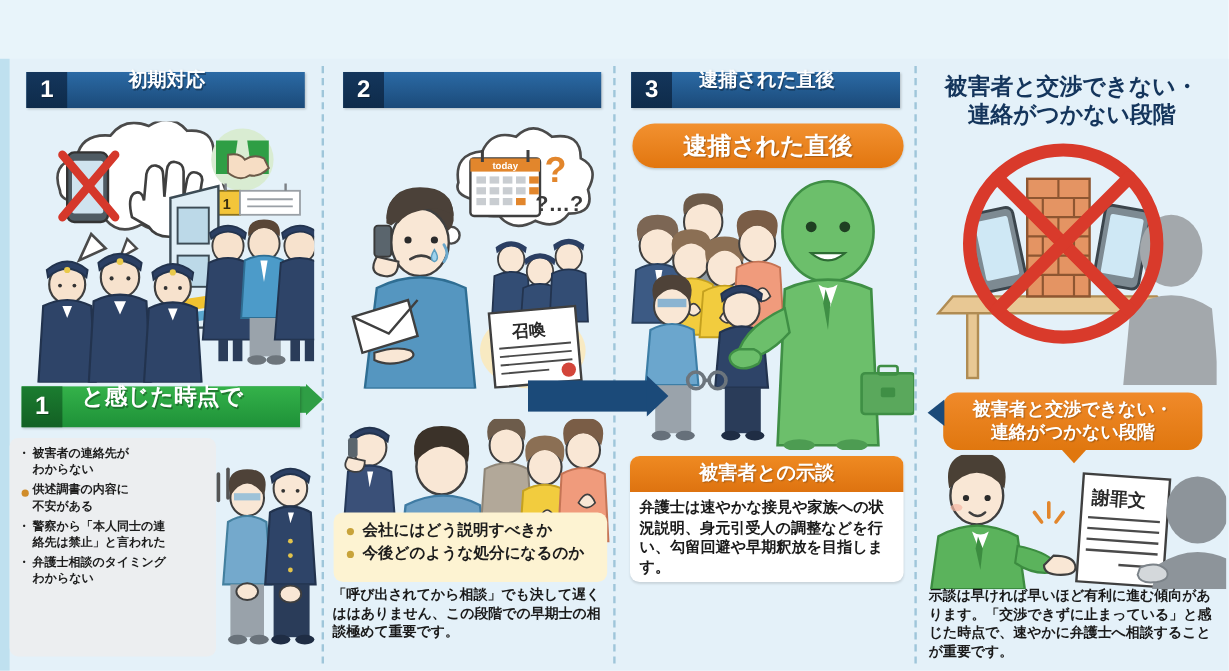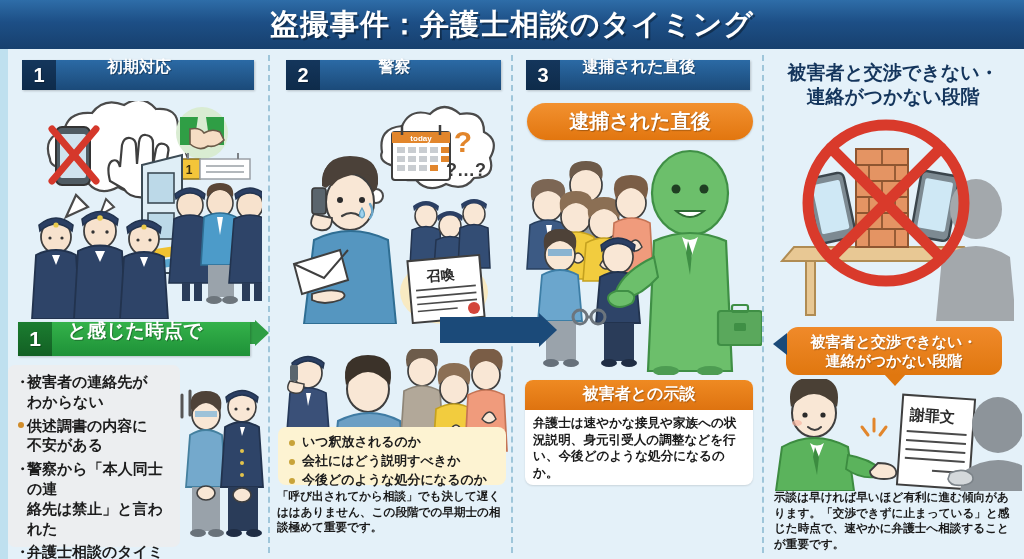--- a/index.html
+++ b/index.html
@@ -122,21 +122,21 @@
 
   
   .bulletbox {
     position: absolute;
     background: #eceef0;
     border-radius: 7px;
     padding: 7px 8px 6px 9px;
   }
   .bulletbox li {
     list-style: none;
-    font-size: 15px; font-weight: bold; color: #1c1c1c;
+    font-size: 10px; font-weight: bold; color: #1c1c1c;
     line-height: 1.32;
     padding-left: 10px;
     position: relative;
     margin-bottom: 4px;
   }
   .bulletbox li:before {
     content:"・"; position:absolute; left:-2px; top:0; color:#1c1c1c;
   }
   .bulletbox li.dot:before {
     content:""; position:absolute; left:1px; top:6px;
@@ -210,39 +210,35 @@
 
   
   .illus { position: absolute; overflow: hidden; }
   .illus svg { display:block; }
 </style>
 </head>
 <body>
 
 <div id="root">
 
-  <div class="titlebar">
-    <div class="title">盗撮事件：弁護士相談のタイミング</div>
-  </div>
 
   <div class="canvas">
 
     <div class="vsep" style="left:268px"></div>
     <div class="vsep" style="left:511px"></div>
     <div class="vsep" style="left:762px"></div>
 
     <div class="chev blue" style="left:22px; top:11px; width:232px;">
       <div class="num">1</div>
       <div class="lbl">初期対応</div>
       <div class="tip"></div>
     </div>
 
     <div class="chev blue" style="left:286px; top:11px; width:215px;">
       <div class="num">2</div>
-      <div class="lbl">警察</div>
       <div class="tip"></div>
     </div>
 
     <div class="chev blue" style="left:526px; top:11px; width:224px;">
       <div class="num">3</div>
       <div class="lbl">逮捕された直後</div>
       <div class="tip"></div>
     </div>
 
     <div class="headline" style="left:768px; top:12px; width:250px;">
@@ -665,31 +661,30 @@
           <ellipse cx="214" cy="26" rx="14" ry="15" fill="#f9e7d5" stroke="#3f3f3f" stroke-width="1.7"></ellipse>
           <path d="M199 22 q15 -20 30 0 q7 -23 -15 -23 q-22 0 -15 23z" fill="#7a5d46"></path>
           <path d="M196 46 q18 -10 36 0 l3 56 h-42z" fill="#f09b7c" stroke="#c57455" stroke-width="1.7"></path>
           <path d="M210 70 q8 -14 14 0 q-7 8 -14 0z" fill="#f9e7d5" stroke="#3f3f3f" stroke-width="1.4"></path>
         </g>
       </svg>
     </div>
 
     <div class="creambox" style="left:278px; top:378px; width:228px; height:58px;">
       <ul>
-        <li>いつ釈放されるのか</li>
         <li>会社にはどう説明すべきか</li>
         <li>今後どのような処分になるのか</li>
       </ul>
     </div>
 
     <div class="caption" style="left:277px; top:439px; width:228px;">「呼び出されてから相談」でも決して遅くははありません、この段階での早期士の相談極めて重要です。</div>
 
     <div class="card" style="left:525px; top:331px; width:228px; height:105px;">
       <div class="hdr">被害者との示談</div>
-      <div class="body">弁護士は速やかな接見や家族への状況説明、身元引受人の調整などを行い、今後どのような処分になるのか。</div>
+      <div class="body">弁護士は速やかな接見や家族への状況説明、身元引受人の調整などを行い、勾留回避や早期釈放を目指します。</div>
     </div>
 
 
     <div class="callout" style="left:786px; top:278px; width:216px; height:48px;">
       <div class="barb"></div>
       <div>
         <div>被害者と交渉できない・</div>
         <div>連絡がつかない段階</div>
       </div>
     </div>

